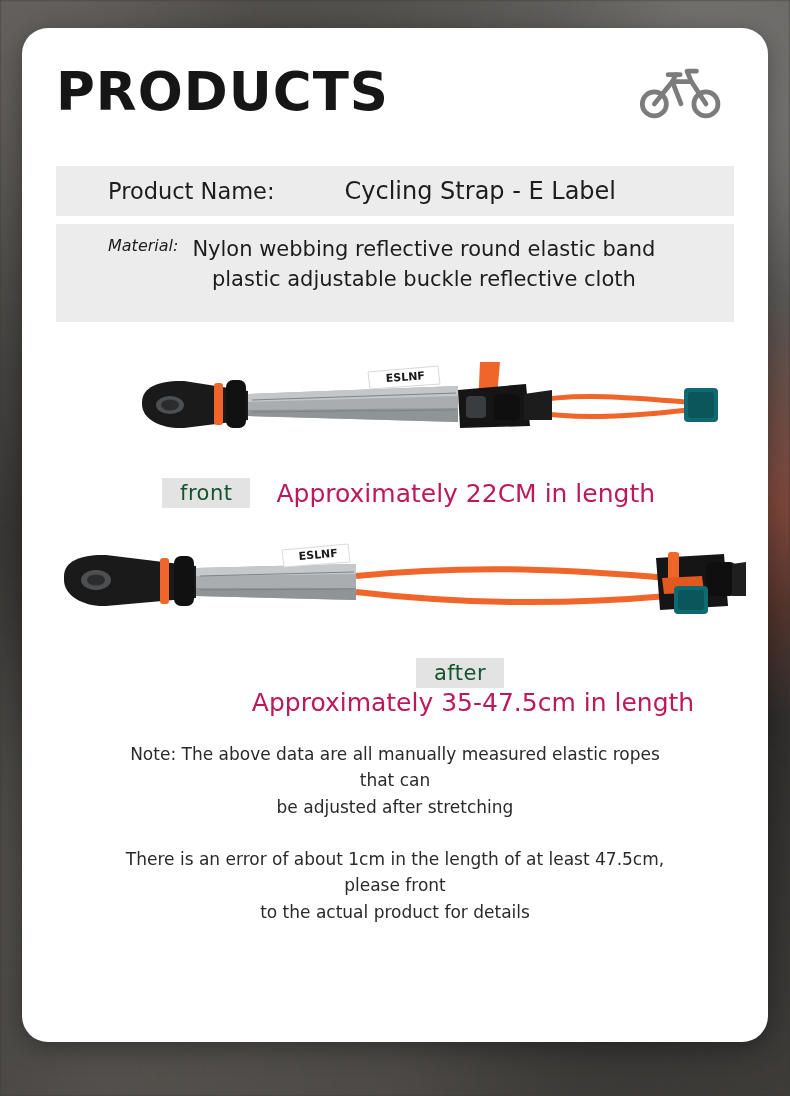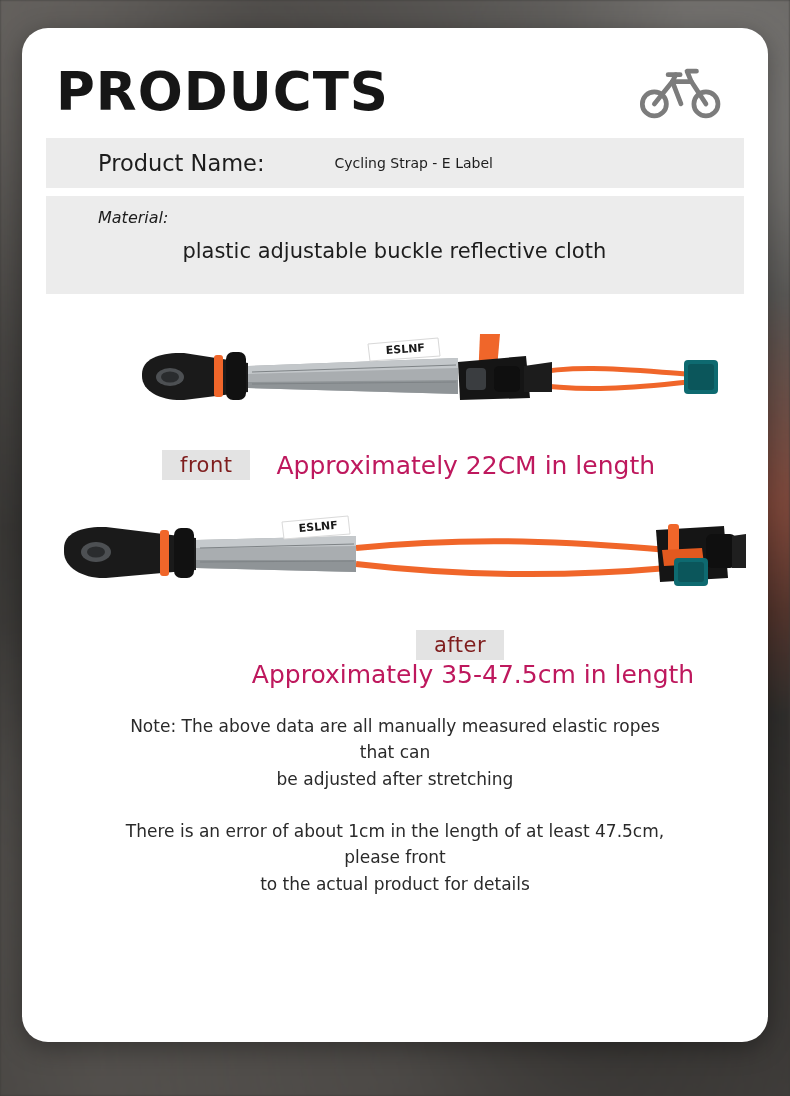--- a/index.html
+++ b/index.html
@@ -59,37 +59,37 @@
     font-family: "DejaVu Sans", sans-serif;
     font-weight: bold;
     font-size: 53px;
     letter-spacing: 1px;
     color: #161616;
     line-height: 1;
     margin: 0;
   }
   .bike-icon { width: 86px; height: 58px; color: #7c7c7c; flex: none; }
 
-  .rows { padding: 0 24px; }
+  .rows { padding: 0 34px; margin-top: 28px; }
 
   .row {
     background: #ececec;
     display: flex;
     align-items: center;
     font-size: 22.5px;
     color: #1d1d1d;
   }
   .row + .row { margin-top: 8px; }
 
   .row-name {
     height: 50px;
     padding-left: 52px;
   }
   .row-name .label { margin-right: 70px; }
-  .row-name .value { font-size: 14px; }
+  .row-name .value { font-size: 24px; }
 
   .row-specs {
     height: 50px;
     padding-left: 52px;
   }
   .row-specs .seg { display: inline-flex; align-items: baseline; }
   .row-specs .k { font-size: 22.5px; }
   .row-specs .v { font-size: 19.5px; margin-left: 7px; }
   .row-specs .gap { width: 44px; }
 
@@ -112,21 +112,21 @@
   .fig1 { width: 620px; height: 118px; margin-top: 28px; margin-left: 106px; }
 
   .cap-row {
     display: flex;
     align-items: center;
     margin-left: 140px;
     margin-top: 10px;
   }
   .cap-chip {
     background: #e3e3e3;
-    color: #7f1d1d;
+    color: #14532d;
     font-size: 21px;
     padding: 3px 18px;
     letter-spacing: 0.5px;
   }
   .cap-text {
     font-size: 25px;
     color: #be185d;
     margin-left: 26px;
   }
 
@@ -171,21 +171,21 @@
 
     <div class="row row-name">
       <span class="label">Product Name:</span>
       <span class="value">Cycling Strap - E Label</span>
     </div>
 
 
     <div class="row row-material">
       <span class="k">Material:</span>
       <span class="mtext">
-        <br>
+        <span>Nylon webbing reflective round elastic band</span><br>
         <span>plastic adjustable buckle reflective cloth</span>
       </span>
     </div>
 
   </div>
 
   <div class="fig fig1">
     <svg viewBox="0 0 620 118" width="620" height="118">
 
       <path d="M400 52 C450 42 500 48 560 52" stroke="#f0662a" stroke-width="5" fill="none"></path>

